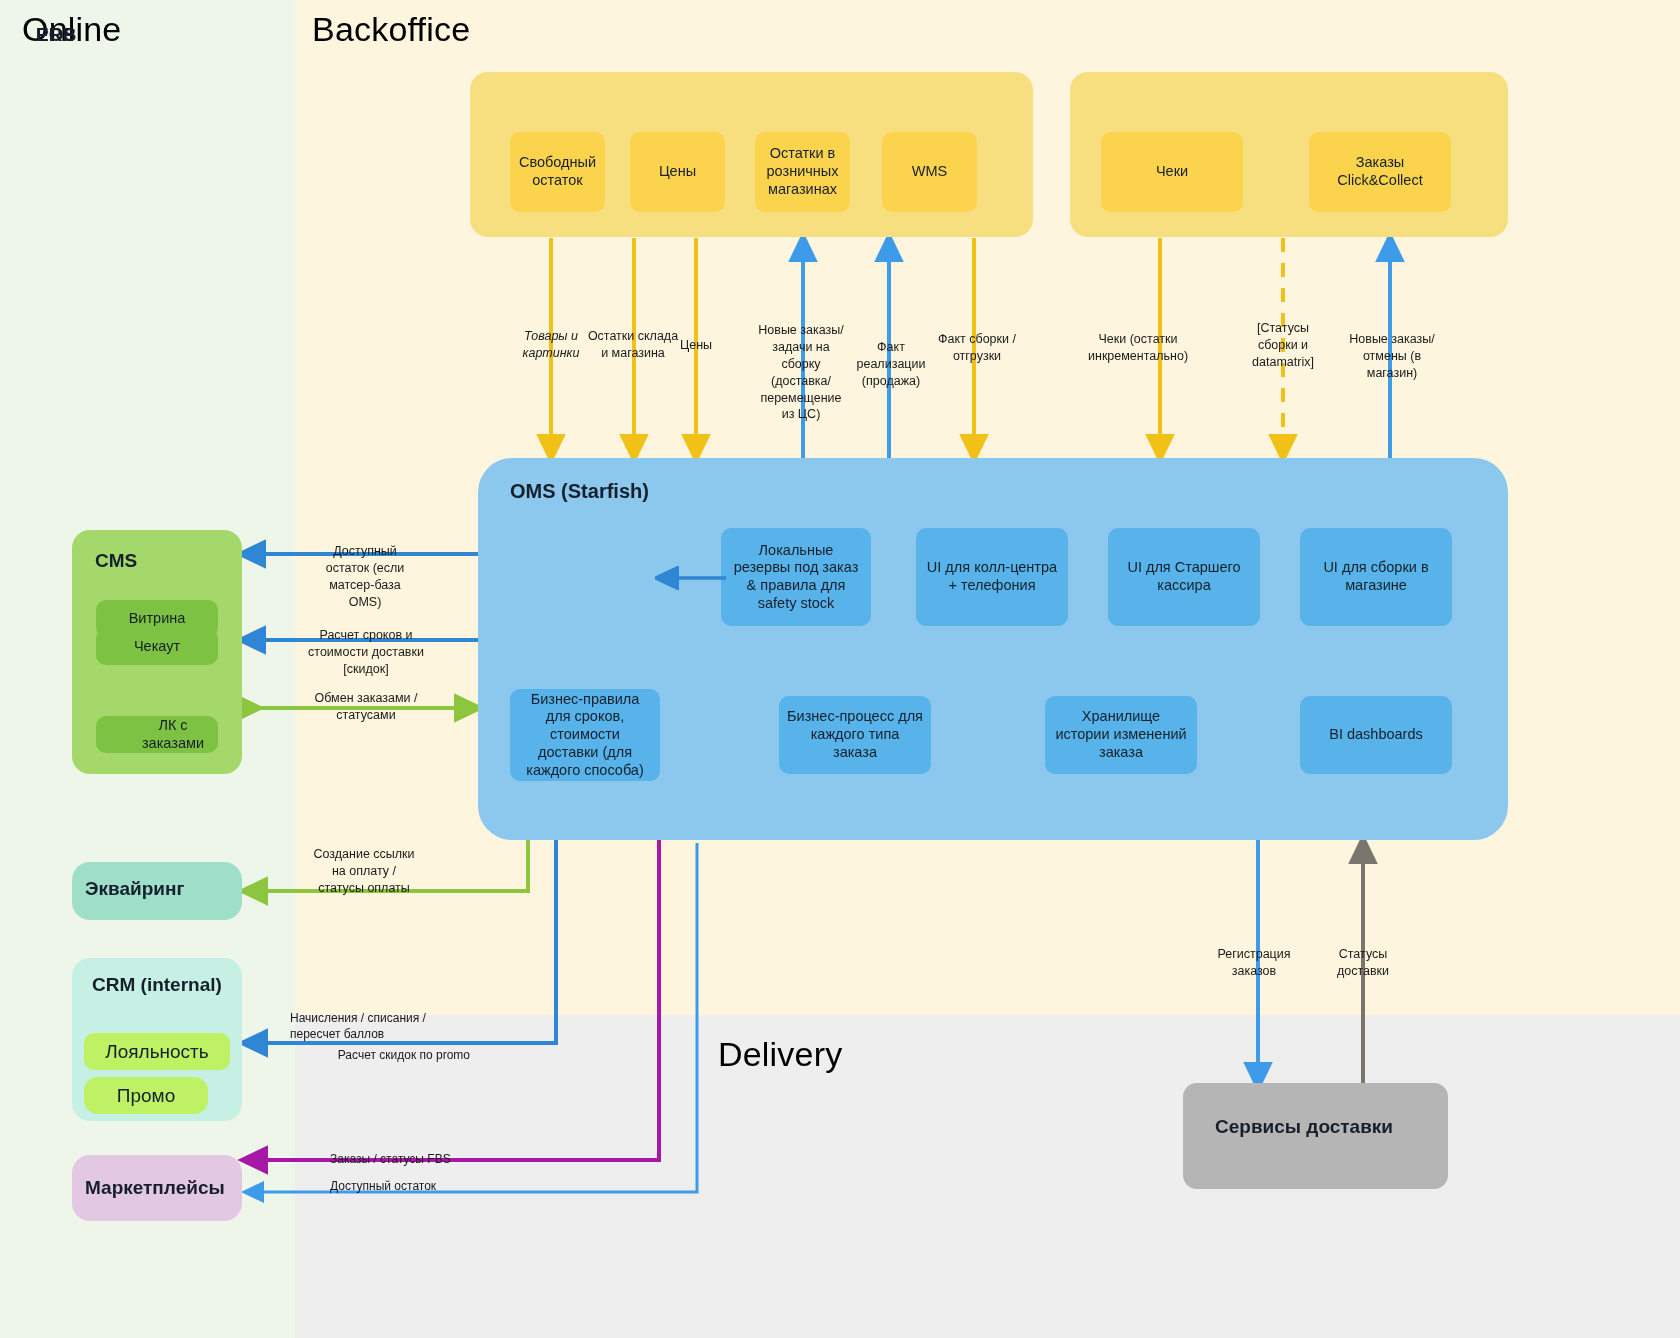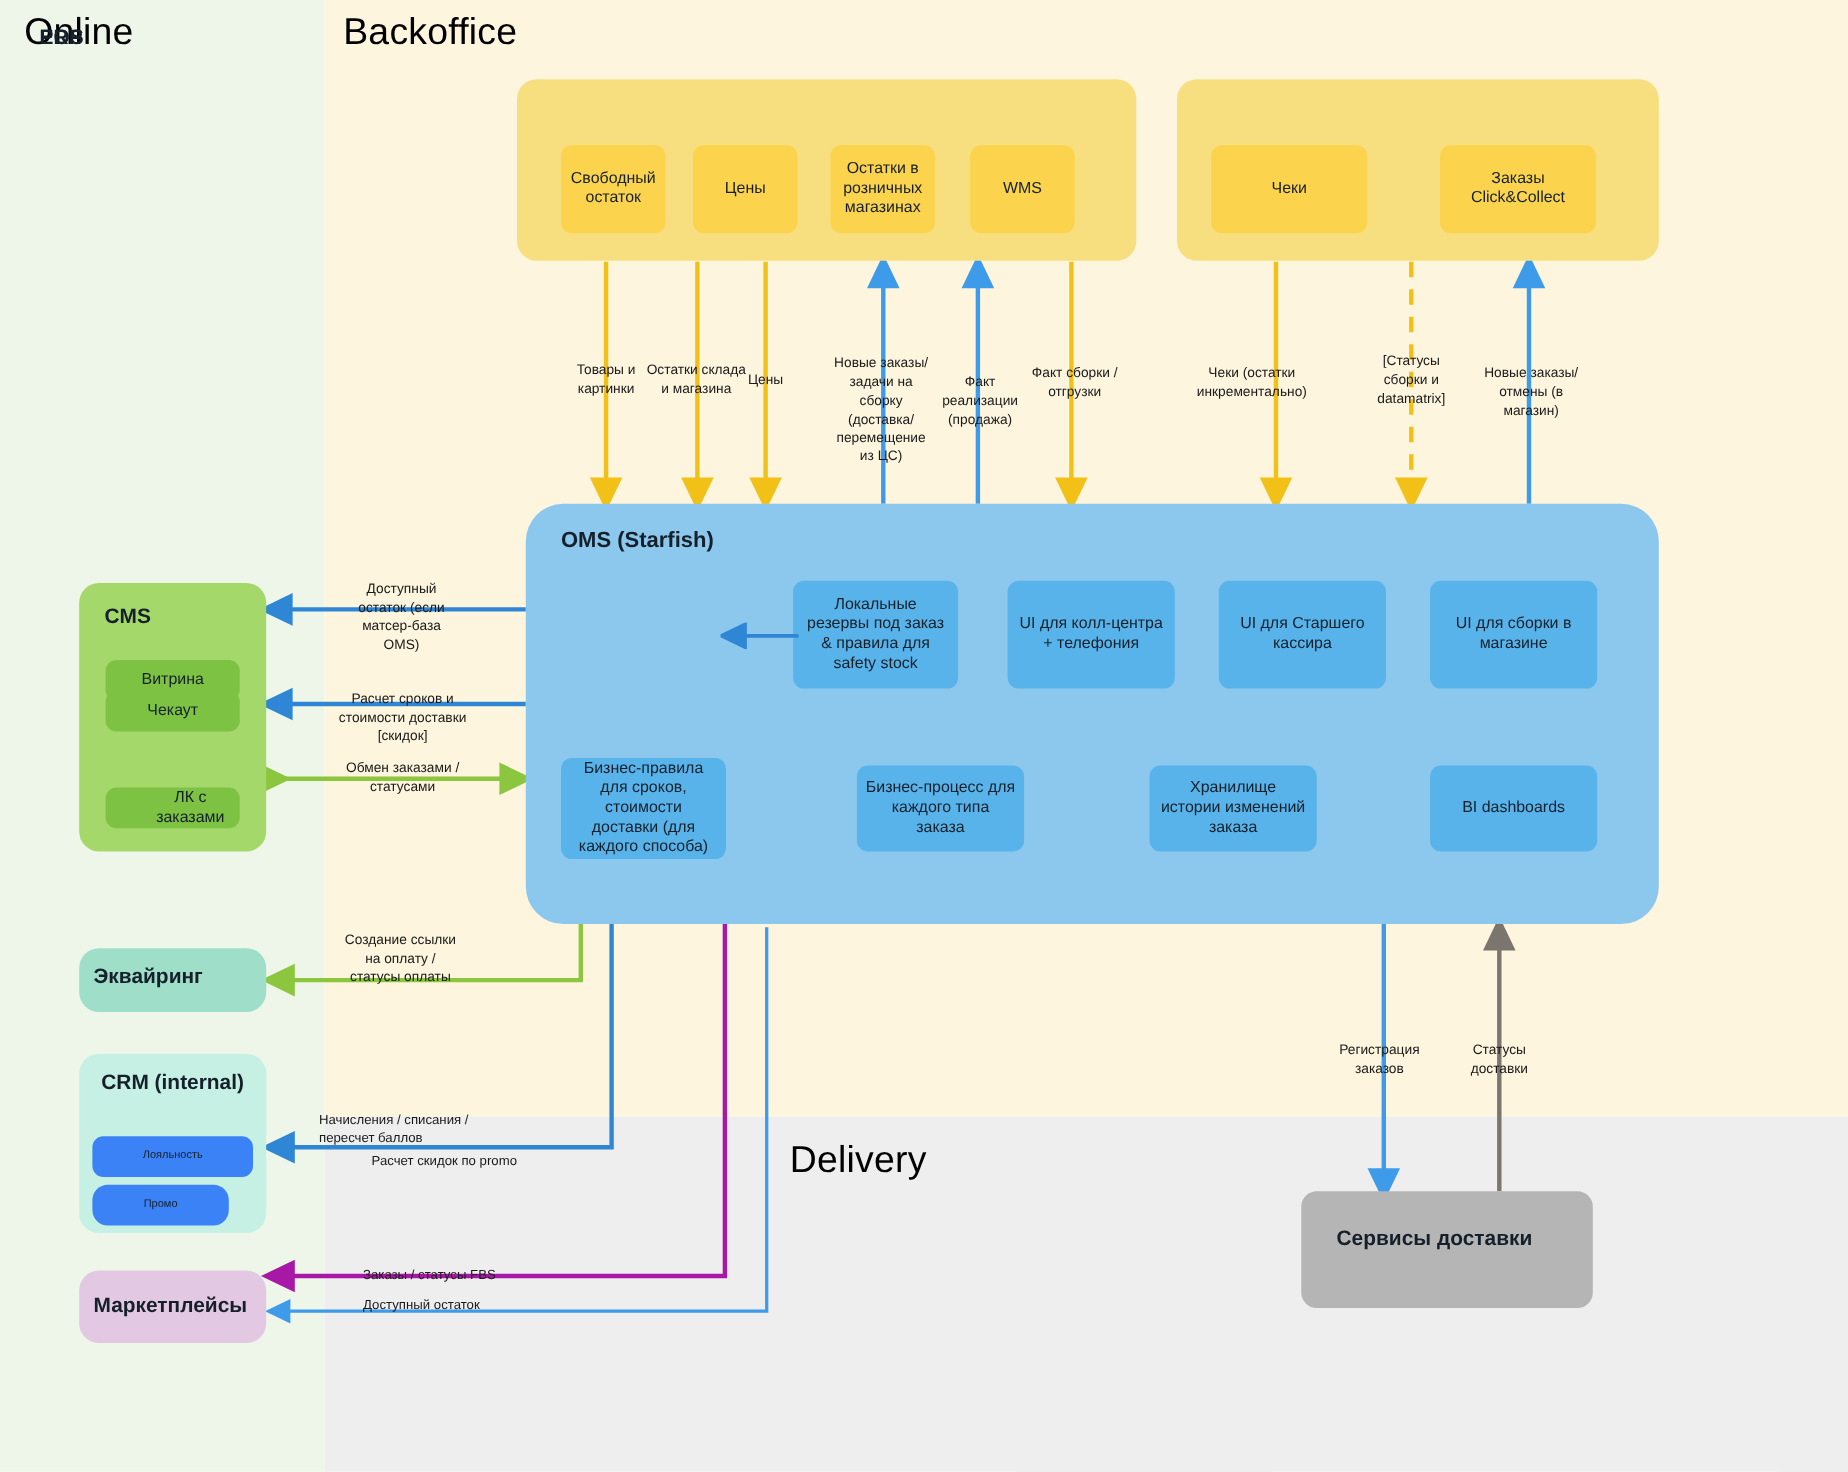--- a/index.html
+++ b/index.html
@@ -72,21 +72,21 @@
   #cms-c1 { left:96px; top:628px; width:122px; height:37px; }
   #cms-c2 { left:96px; top:716px; width:122px; height:37px;padding-left:40px; }
 
   
   #acq-group { left:72px; top:862px; width:170px; height:58px; background:#9fdec9; }
   #acq-title { font-size:19px; top:878px; left:85px; }
 
   
   #crm-group { left:72px; top:958px; width:170px; height:163px; background:#c6f0e4; }
   #crm-title { font-size:19px; top:972px; left:92px; line-height:1.35; }
-  .crm-chip { background:#3b82f6; font-size:10px; }
+  .crm-chip { background:#bef264; font-size:19px; }
   #crm-c0 { left:84px; top:1033px; width:146px; height:37px; }
   #crm-c1 { left:84px; top:1077px; width:124px; height:37px;border-radius:14px; }
 
   
   #mp-group { left:72px; top:1155px; width:170px; height:66px; background:#e3c8e3; }
   #mp-title { font-size:19px; top:1177px; left:85px; }
 
   
   #del-group { left:1183px; top:1083px; width:265px; height:106px; background:#b5b5b5; border-radius:14px;}
   #del-title { font-size:19px; top:1116px; left:1215px; }
@@ -212,21 +212,21 @@
 (internal)</div>
   <div class="chip crm-chip" id="crm-c0">Лояльность</div>
   <div class="chip crm-chip" id="crm-c1">Промо</div>
 
   <div class="group" id="mp-group"></div>
   <div class="group-title" id="mp-title">Маркетплейсы</div>
 
   <div class="group" id="del-group"></div>
   <div class="group-title" id="del-title">Сервисы доставки</div>
 
-  <div class="elabel" style="left:505px;top:328px;width:92px;">Товары и
+  <div class="elabel" style="left:505px;top:328px;width:92px;font-style:italic;">Товары и
 картинки</div>
   <div class="elabel" style="left:580px;top:328px;width:106px;">Остатки склада
 и магазина</div>
   <div class="elabel" style="left:671px;top:337px;width:50px;">Цены</div>
   <div class="elabel" style="left:753px;top:322px;width:96px;">Новые заказы/
 задачи на
 сборку
 (доставка/
 перемещение
 из ЦС)</div>
@@ -237,21 +237,21 @@
 отгрузки</div>
   <div class="elabel" style="left:1088px;top:331px;width:100px;">Чеки (остатки
 инкрементально)</div>
   <div class="elabel" style="left:1233px;top:320px;width:100px;">[Статусы
 сборки и
 datamatrix]</div>
   <div class="elabel" style="left:1342px;top:331px;width:100px;">Новые заказы/
 отмены (в
 магазин)</div>
 
-  <div class="elabel" style="left:305px;top:527px;width:120px;">Доступный
+  <div class="elabel" style="left:305px;top:543px;width:120px;">Доступный
 остаток (если
 матсер-база
 OMS)</div>
   <div class="elabel" style="left:290px;top:627px;width:152px;">Расчет сроков и
 стоимости доставки
 [скидок]</div>
   <div class="elabel" style="left:294px;top:690px;width:144px;">Обмен заказами /
 статусами</div>
   <div class="elabel" style="left:300px;top:846px;width:128px;">Создание ссылки
 на оплату /

